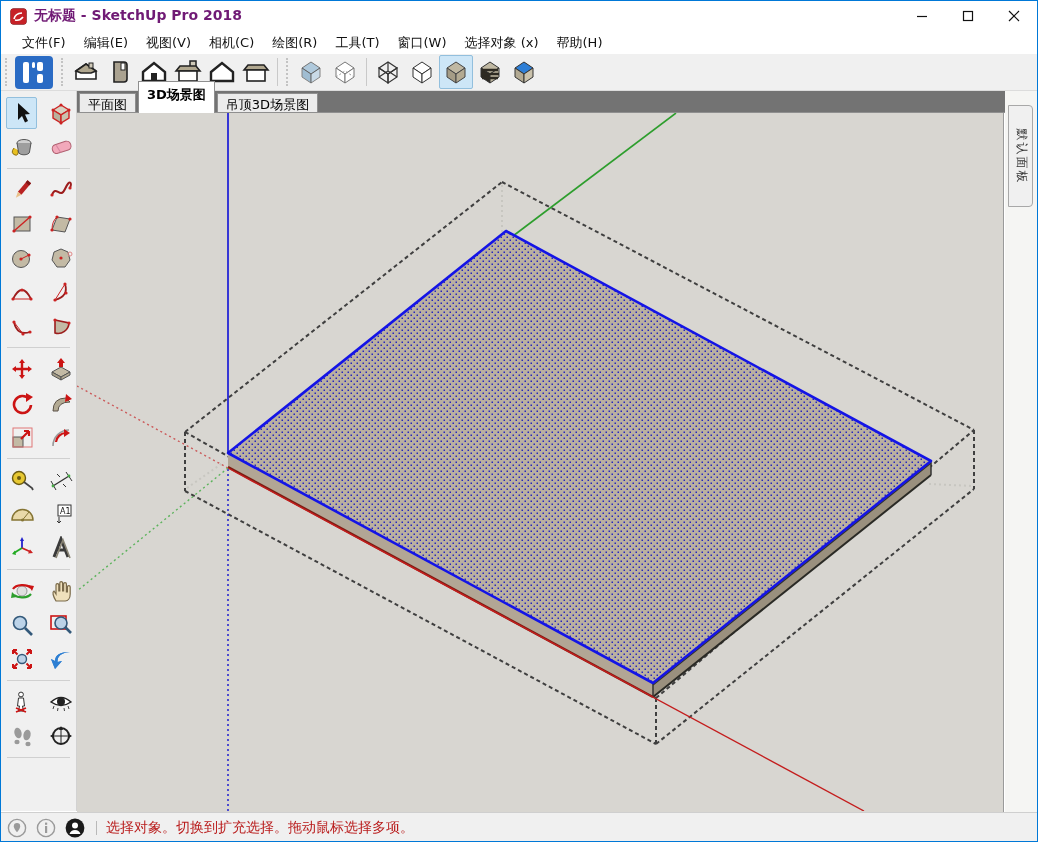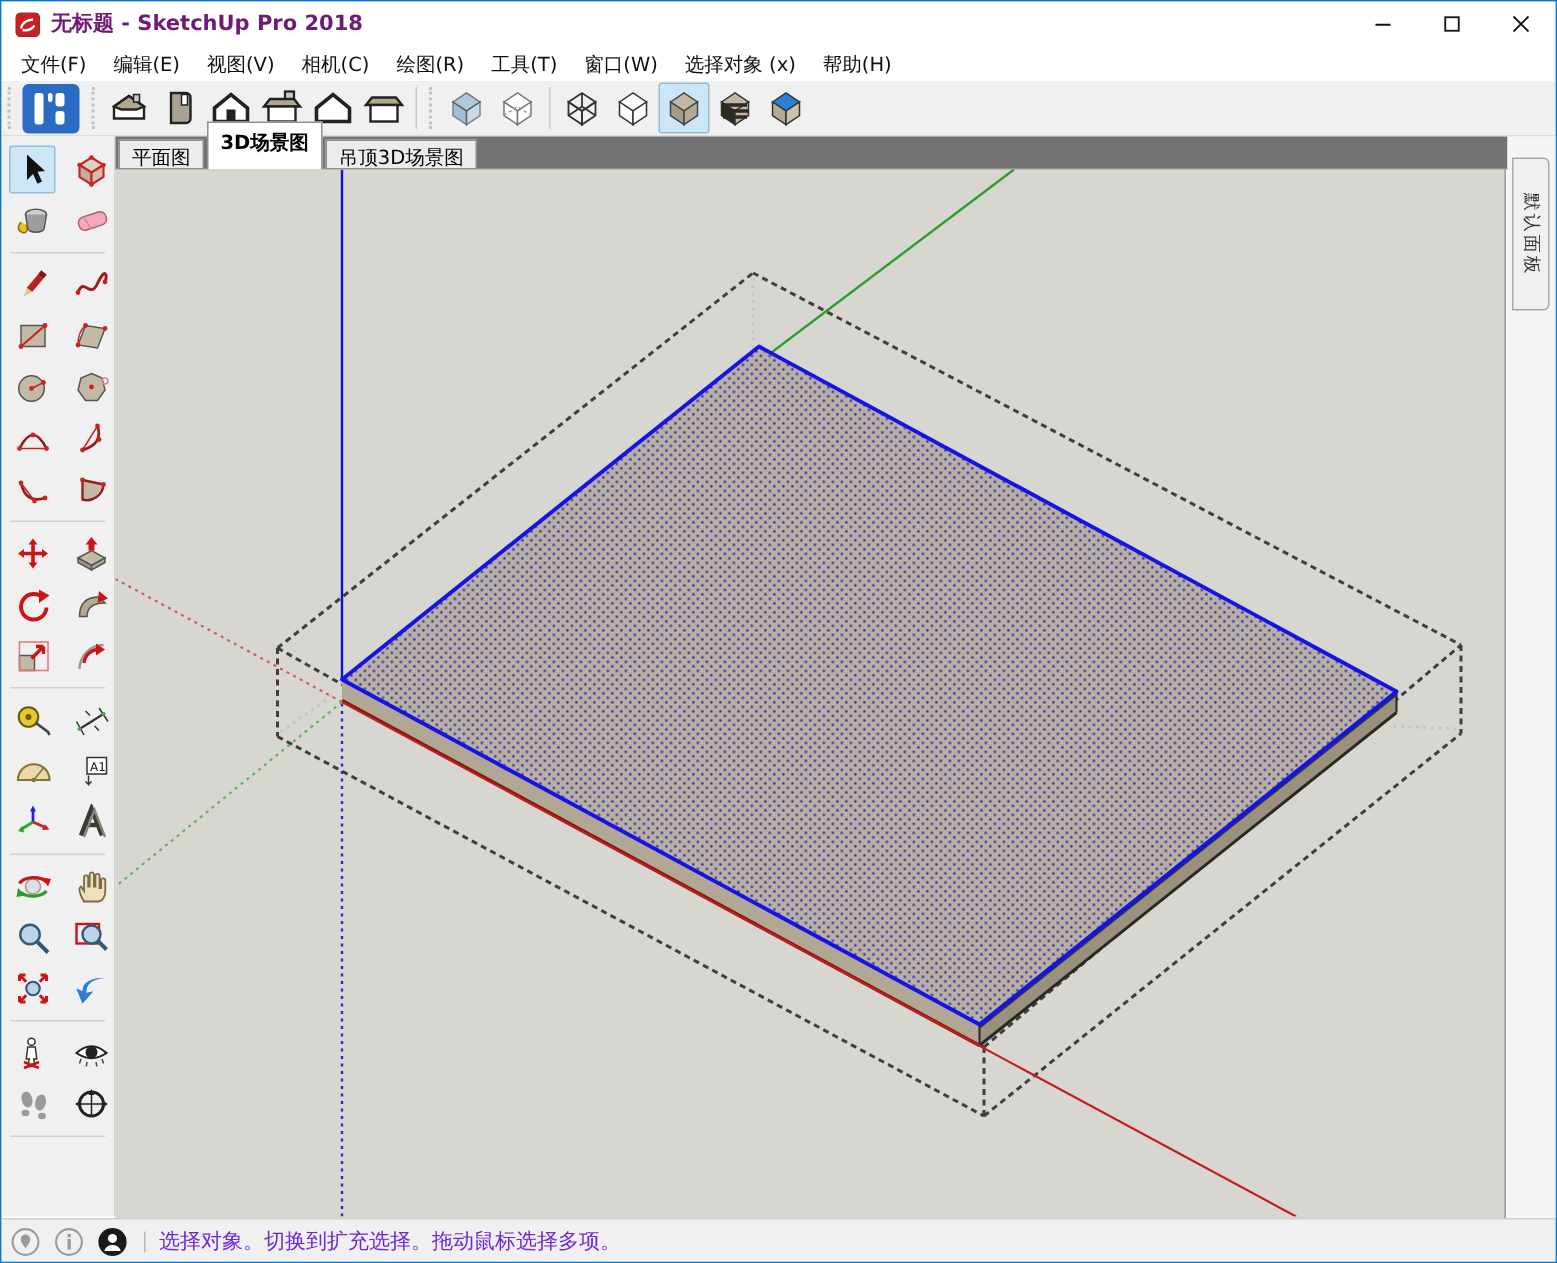--- a/index.html
+++ b/index.html
@@ -7,21 +7,21 @@
   .win { position:relative; width:1038px; height:842px; background:#fff; border:1px solid #0078d7; overflow:hidden; }
 
   
   .titlebar { position:absolute; left:0; top:0; width:100%; height:30px; background:#fff; display:flex; align-items:center; }
   .app-icon { width:17px; height:17px; margin:0 7px 0 9px; }
   .title-text { font-size:14px; color:#701a75;font-weight:bold; }
   .win-controls { margin-left:auto; display:flex; height:100%; }
   .wbtn { width:46px; height:100%; display:flex; align-items:center; justify-content:center; }
 
   
-  .menubar { position:absolute; left:0; top:30px; width:100%; height:23px; background:#fff; display:flex; align-items:center; padding-left:4px; }
+  .menubar { position:absolute; left:0; top:30px; width:100%; height:23px; background:#fff; display:flex; align-items:center; padding-left:12px; }
   .menu-item { font-size:13px; color:#111; padding:3px 9px; }
 
   
   .toolbar { position:absolute; left:0; top:53px; width:100%; height:37px; background:#f0f0f0; display:flex; align-items:center; border-bottom:1px solid #dcdcdc; }
   .grip { width:4px; height:28px; border-left:2px dotted #c3c3c3; margin:0 4px; }
   .tbtn { width:34px; height:34px; display:flex; align-items:center; justify-content:center; border:1px solid transparent; border-radius:2px; }
   .tbtn.active { background:#cde6f7; border-color:#92bfdd; }
   .tsep { width:1px; height:28px; background:#c9c9c9; margin:0 4px; }
   .plugin-btn { width:38px; height:33px; background:#2a6bc4; border-radius:4px; margin-left:2px; position:relative; }
   .plugin-btn i { position:absolute; background:#fff; border-radius:2px; }
@@ -43,21 +43,21 @@
 
   
   .tray { position:absolute; left:1004px; top:90px; width:33px; height:721px; background:#f5f5f3; }
   .tray-tab { position:absolute; left:3px; top:14px; width:25px; height:102px; background:#f0f0f0; border:1px solid #a8a8a8; border-radius:0 4px 4px 0; display:flex; align-items:center; justify-content:center; }
   .tray-tab span { transform:rotate(90deg); white-space:nowrap; font-size:12px; color:#333; letter-spacing:2px; }
 
   
   .statusbar { position:absolute; left:0; top:811px; width:100%; height:30px; background:#f0f0f0; border-top:1px solid #cfcfcf; display:flex; align-items:center; padding:0 4px 0 6px; }
   .sicon { width:20px; height:20px; margin-right:9px; }
   .ssep { width:1px; height:14px; background:#b9b9b9; margin:0 9px 0 2px; }
-  .status-hint { font-size:14px; color:#6d28d9; }
+  .status-hint { font-size:14px; color:#b91c1c; }
   .meas { margin-left:auto; display:flex; align-items:center; }
   .meas-label { font-size:14px; color:#111; margin-right:8px; }
   .meas-input { width:205px; height:21px; border:1px solid #a9c0d2; background:#fff; font-size:13px; padding:0 4px; }
   .gripdots { width:14px; height:14px; margin-left:4px; align-self:flex-end; }
 </style>
 </head>
 <body>
 
 <div class="win">
 

